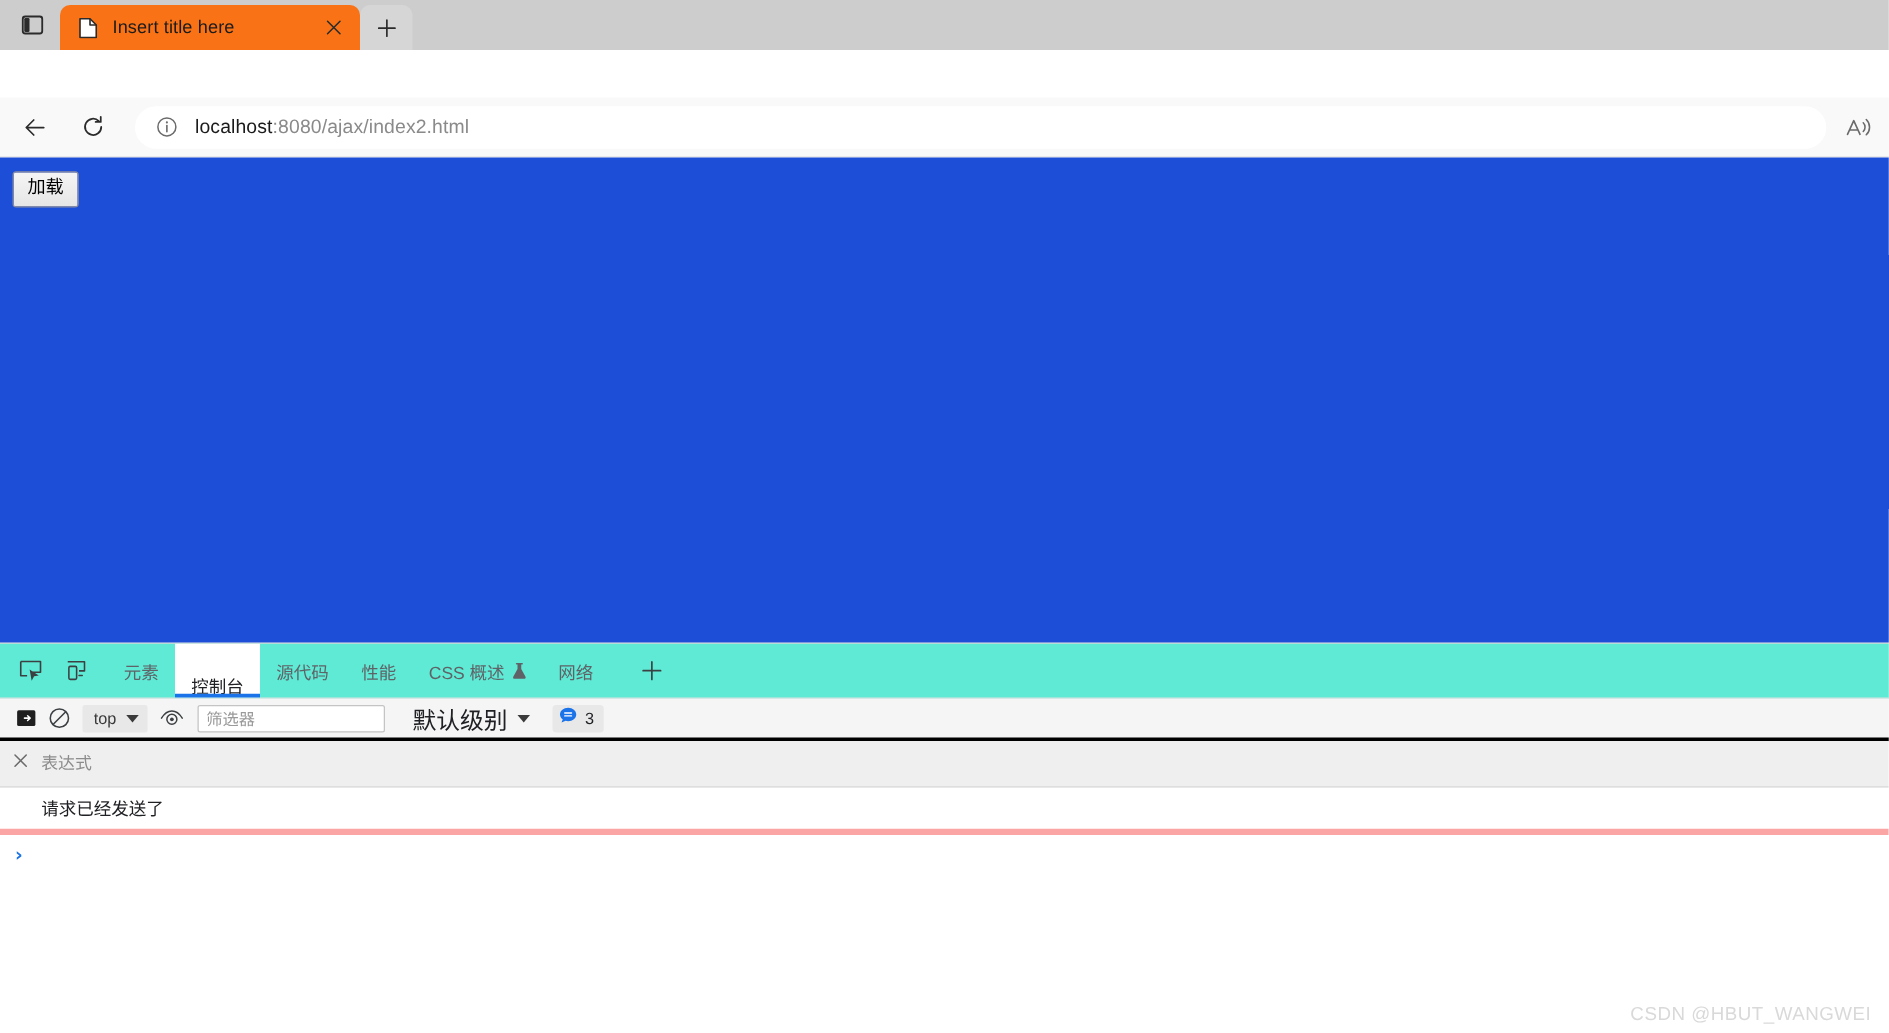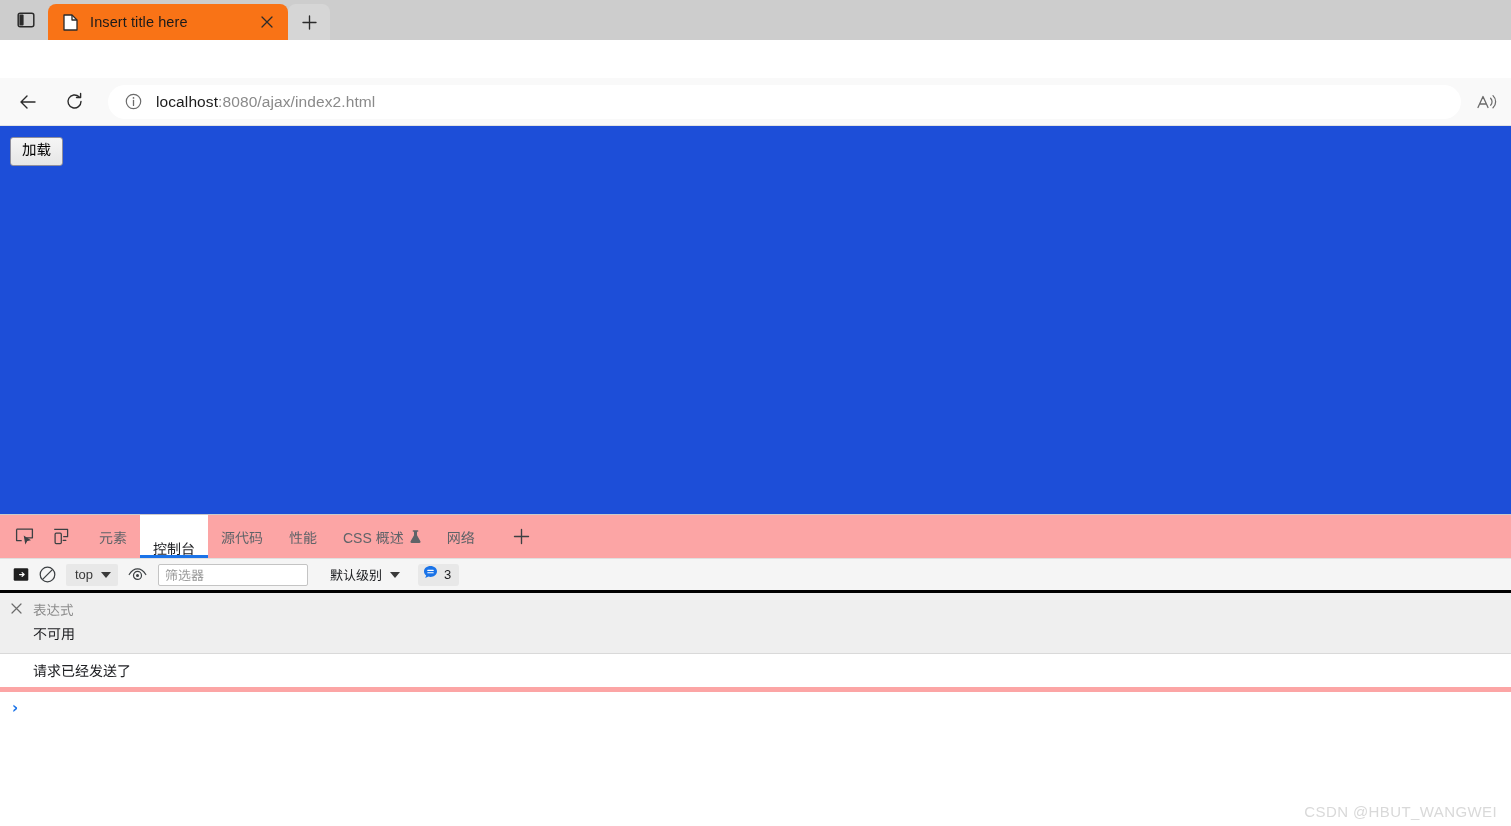--- a/index.html
+++ b/index.html
@@ -183,21 +183,21 @@
     background: #ffffff;
     display: flex;
     flex-direction: column;
     border-top: 1px solid #cacaca;
     min-height: 0;
   }
 
   
   .dt-tabbar {
     height: 44px;
-    background: #fca5a5;
+    background: #5eead4;
     display: flex;
     align-items: stretch;
     flex: 0 0 auto;
     border-bottom: 1px solid #e0e0e0;
     padding-left: 6px;
     box-sizing: border-box;
   }
   .dt-iconbtn {
     width: 32px;
     display:flex; align-items:center; justify-content:center;
@@ -293,21 +293,21 @@
     color: #9a9a9a;
   }
   .cb-levels {
     display: flex;
     align-items: center;
     margin-left: 22px;
     cursor: pointer;
     flex: 0 0 auto;
   }
   .cb-levels-label {
-    font-size: 13px;
+    font-size: 19px;
     color: #202124;
     margin-right: 8px;
   }
   .cb-badge {
     display: flex;
     align-items: center;
     background: #e8e8e8;
     border-radius: 3px;
     height: 22px;
     padding: 0 8px 0 5px;
@@ -589,21 +589,20 @@
 
       <div class="live-expr">
         <div class="live-expr-head">
           <span class="live-expr-close">
             <svg width="11" height="11" viewBox="0 0 11 11">
               <path d="M1 1l9 9M10 1l-9 9" stroke="#6b6b6b" stroke-width="1.2" stroke-linecap="round"></path>
             </svg>
           </span>
           <span class="live-expr-name">表达式</span>
         </div>
-        <div class="live-expr-value">不可用</div>
       </div>
 
       <div class="console-msg">请求已经发送了</div>
 
       <div class="console-prompt">
         <span class="console-prompt-caret">›</span>
       </div>
     </div>
   </div>
 

